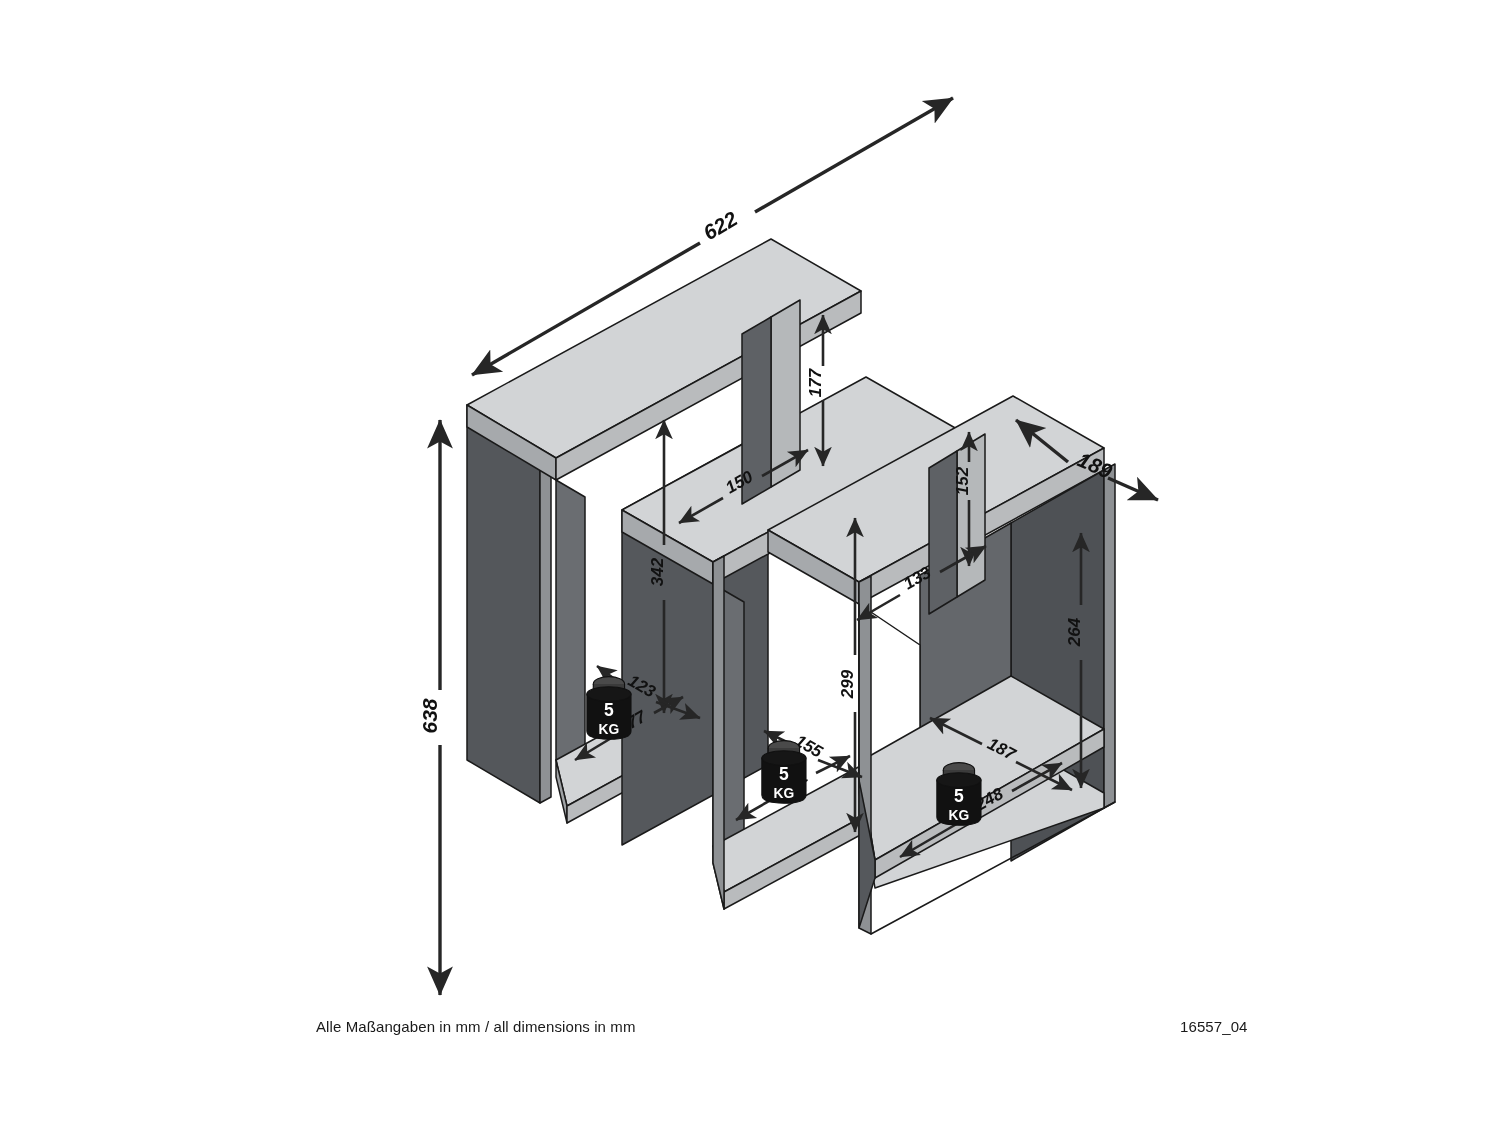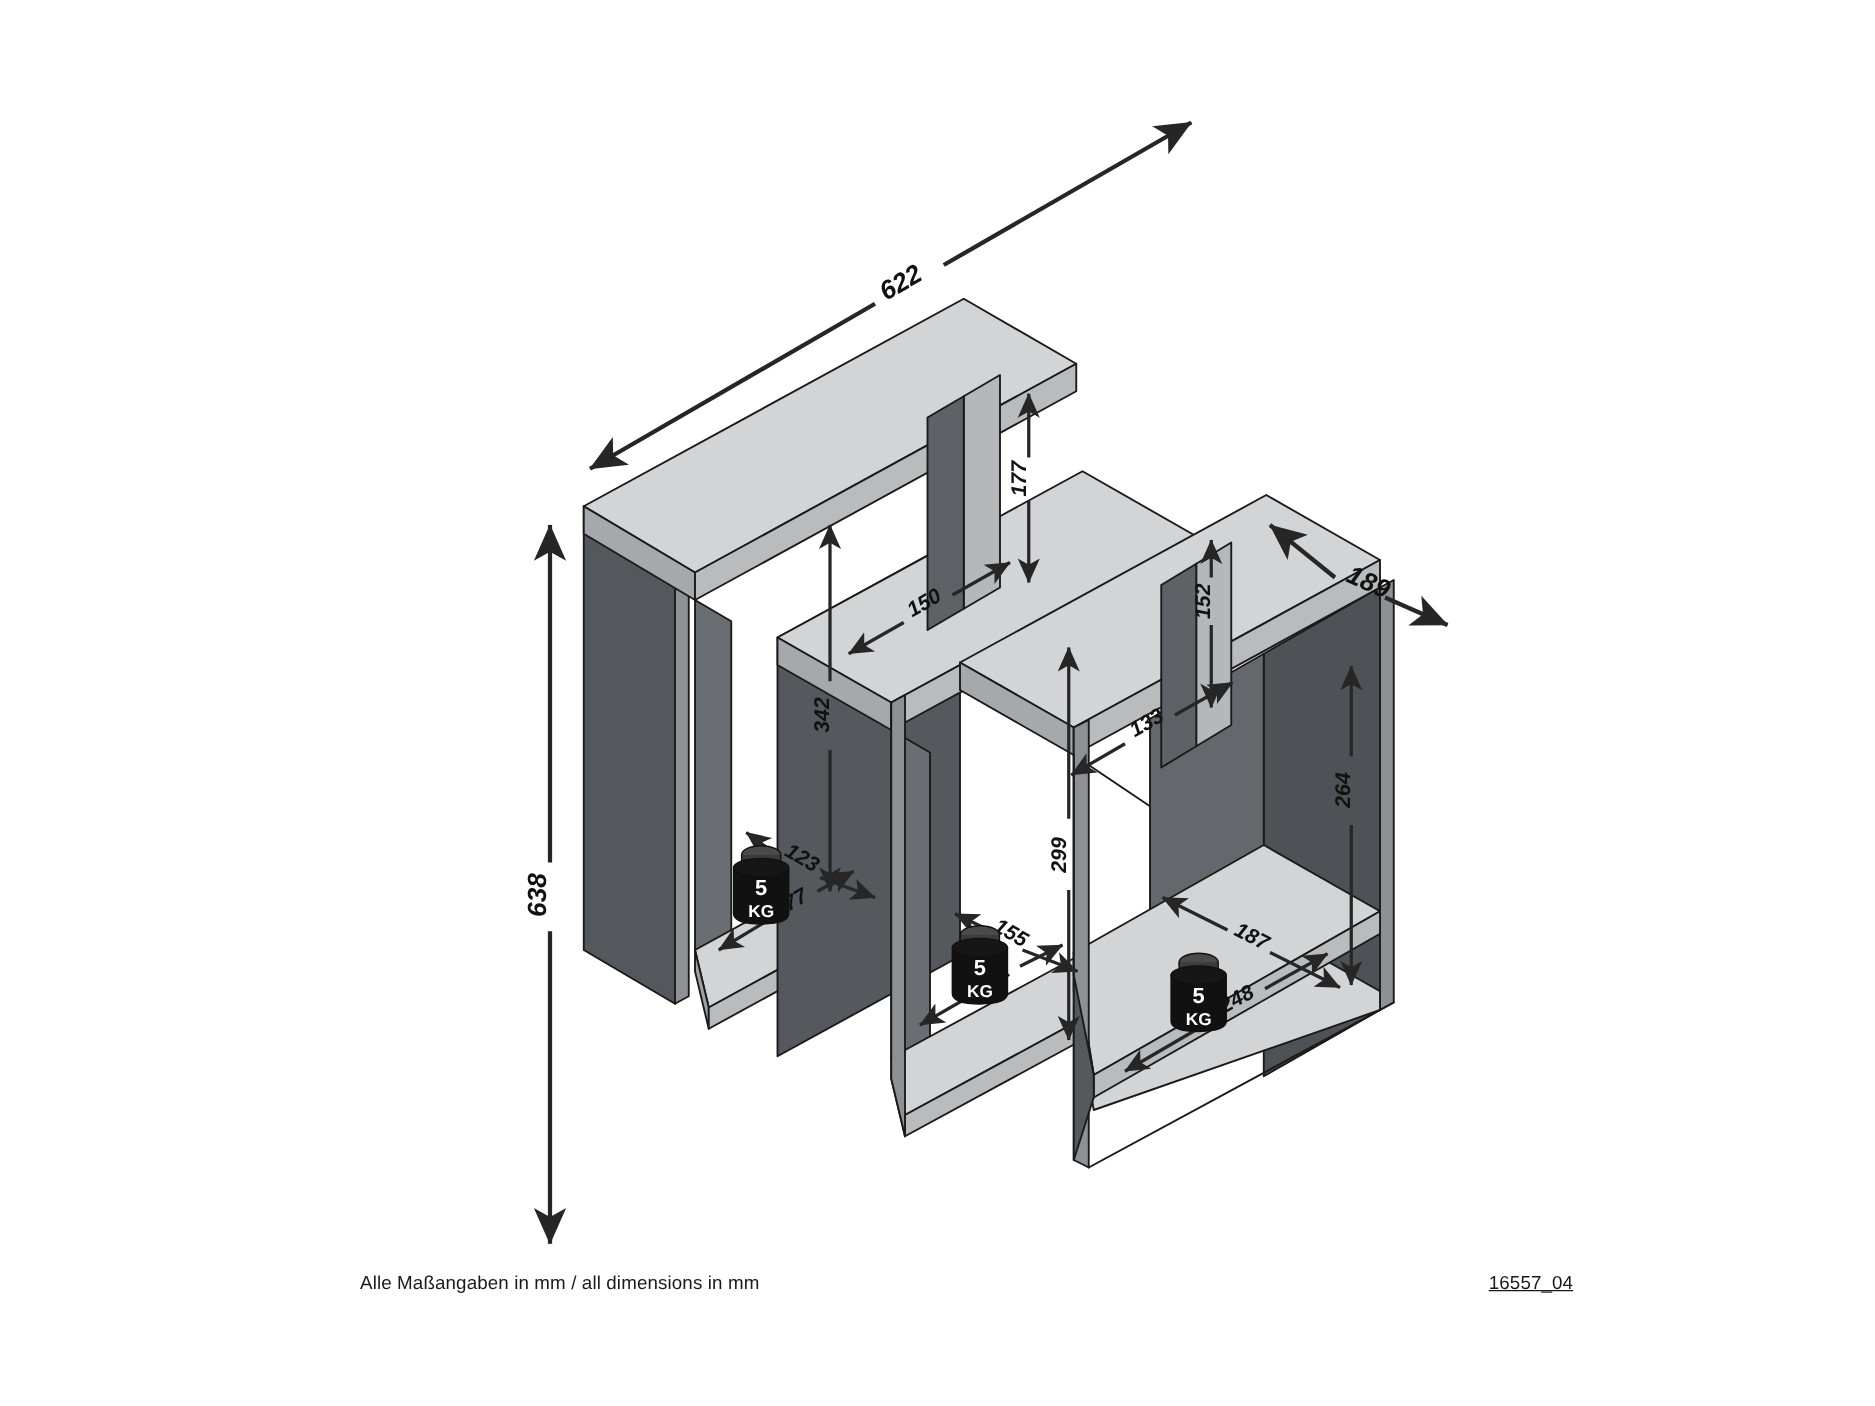--- a/index.html
+++ b/index.html
@@ -6,23 +6,24 @@
   body{
     width:1500px;height:1125px;overflow:hidden;
     font-family:"Liberation Sans","DejaVu Sans",sans-serif;
     color:#000;
   }
   #sheet{position:relative;width:1500px;height:1125px;background:#fff;}
   #drawing{position:absolute;left:0;top:0;width:1500px;height:1125px;}
   .footnote{
     position:absolute;font-size:15px;color:#1a1a1a;white-space:nowrap;
     letter-spacing:.1px;
+    margin-left:28px;
   }
   #note-units{left:288px;top:1018px;}
-  #note-partno{left:1191px;top:1018px;text-decoration:underline;}
+  #note-partno{left:1152px;top:1018px;}
   .dimtext{
     font-style:italic;font-weight:bold;
     font-family:"Liberation Sans","DejaVu Sans",sans-serif;
     fill:#111;
   }
   .wlabel{
     font-weight:bold;fill:#ffffff;
     font-family:"Liberation Sans","DejaVu Sans",sans-serif;
   }
 </style>

